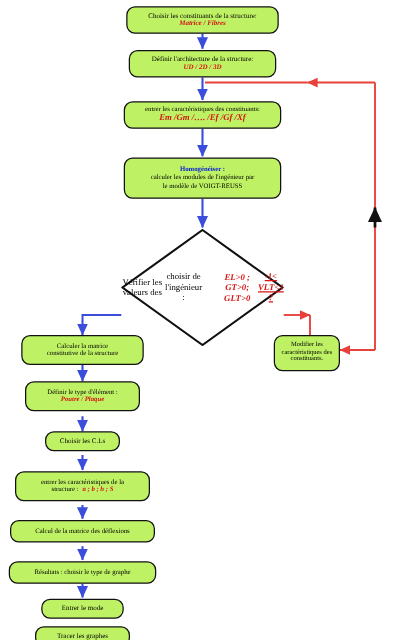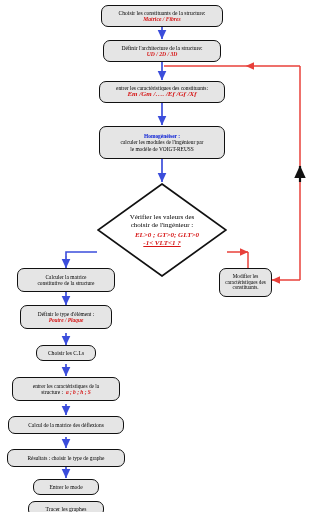--- a/index.html
+++ b/index.html
@@ -8,21 +8,21 @@
     font-family:"Liberation Serif",serif;
     color:#000000;
   }
   #stage{position:absolute;left:0;top:0;width:324px;height:512px;}
 
   svg#wires{position:absolute;left:0;top:0;width:324px;height:512px;pointer-events:none;}
 
   .node{
     position:absolute;
     box-sizing:border-box;
-    background:#e5e5e5;
+    background:#bef264;
     border:1.6px solid #111111;
     border-radius:7px;
     display:flex;flex-direction:column;
     align-items:center;justify-content:center;
     text-align:center;
     line-height:1.13;
     padding:2px 3px;
     z-index:3;
   }
   .node .ln{display:block;white-space:nowrap;}
@@ -33,22 +33,22 @@
 
   
   .diamond{
     position:absolute;z-index:2;
   }
   .diamond .dshape{
     position:absolute;left:0;top:0;width:100%;height:100%;
   }
   .diamond .dtext{
     position:absolute;left:0;right:0;top:0;bottom:0;
-    display:flex;flex-direction:column;align-items:center;justify-content:center;
-    text-align:right;line-height:1.2;
+    display:flex;flex-direction:row;align-items:center;justify-content:center;
+    text-align:center;line-height:1.2;
   }
 </style>
 </head>
 <body>
 
 <div id="stage">
 
   <svg id="wires" viewBox="0 0 324 512">
     <defs>
       <marker id="arrB" markerWidth="7" markerHeight="7" refX="5.4" refY="3" orient="auto">

